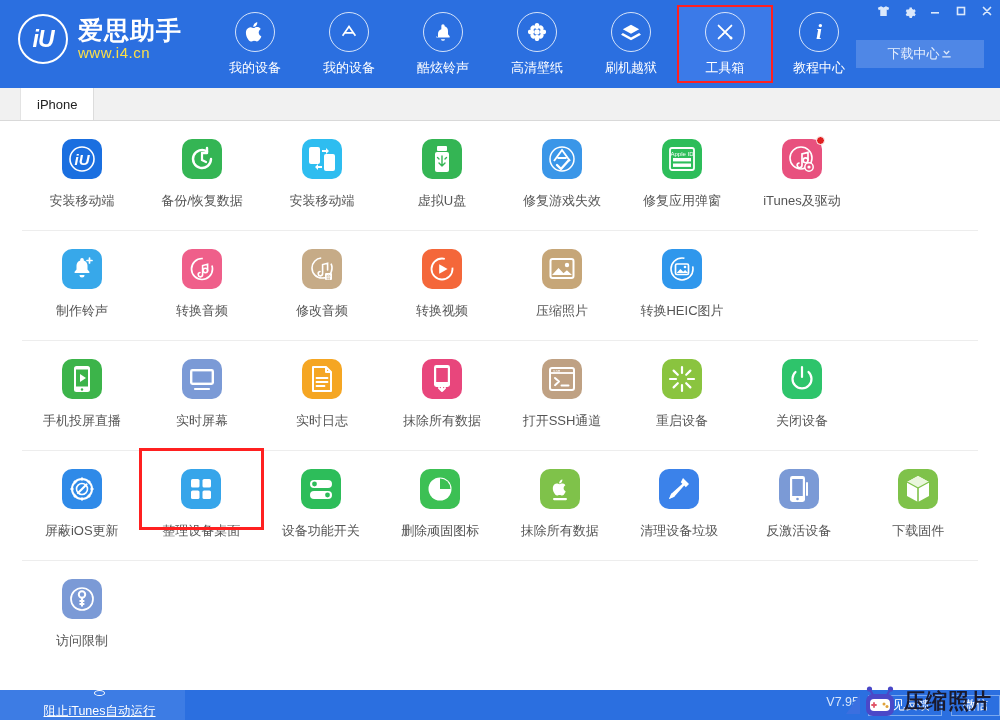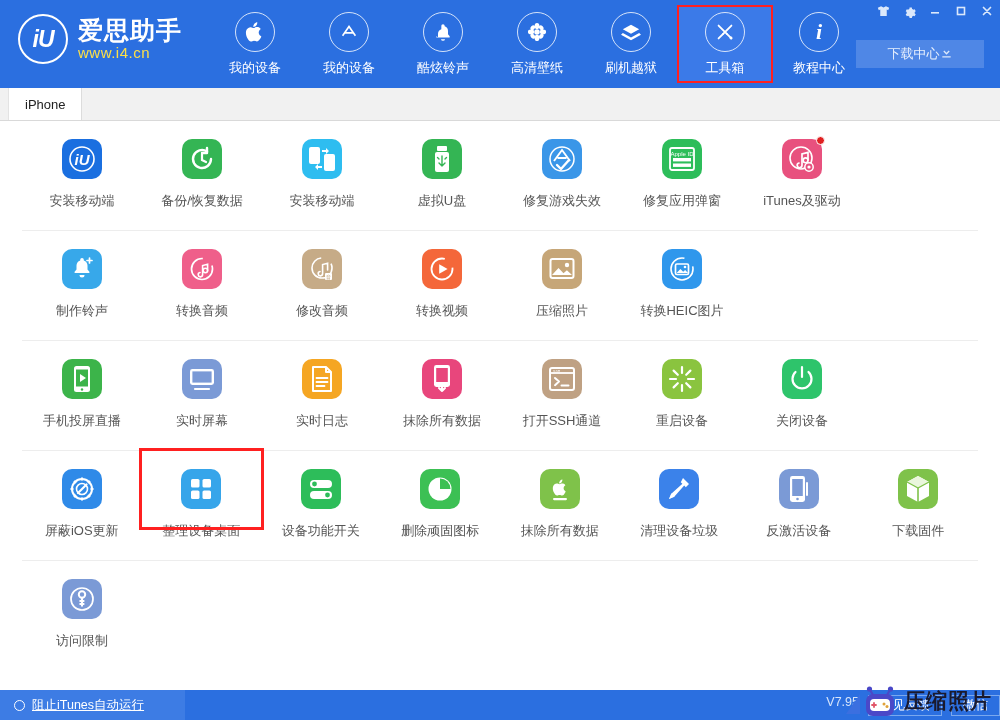--- a/index.html
+++ b/index.html
@@ -125,21 +125,21 @@
   }
 
   
   .tabbar {
     height: 33px;
     flex: 0 0 33px;
     background: #f1f1f1;
     border-bottom: 1px solid #d9d9d9;
     display: flex;
     align-items: flex-end;
-    padding-left: 8px;
+    padding-left: 20px;
   }
   .tab {
     height: 33px;
     min-width: 68px;
     padding: 0 16px;
     display: flex;
     align-items: center;
     justify-content: center;
     font-size: 13px;
     color: #333333;
@@ -222,20 +222,21 @@
     position: relative;
   }
   .status-left {
     display: flex;
     align-items: center;
     gap: 7px;
     padding-left: 14px;
     width: 185px;
     height: 30px;
     background: #3d7ce4;
+    flex-direction: column;
   }
   .ring {
     width: 11px; height: 11px;
     border-radius: 50%;
     border: 1.5px solid #ffffff;
   }
   .status-left-lb {
     color: #ffffff;
     font-size: 12.5px;
     text-decoration: underline;

